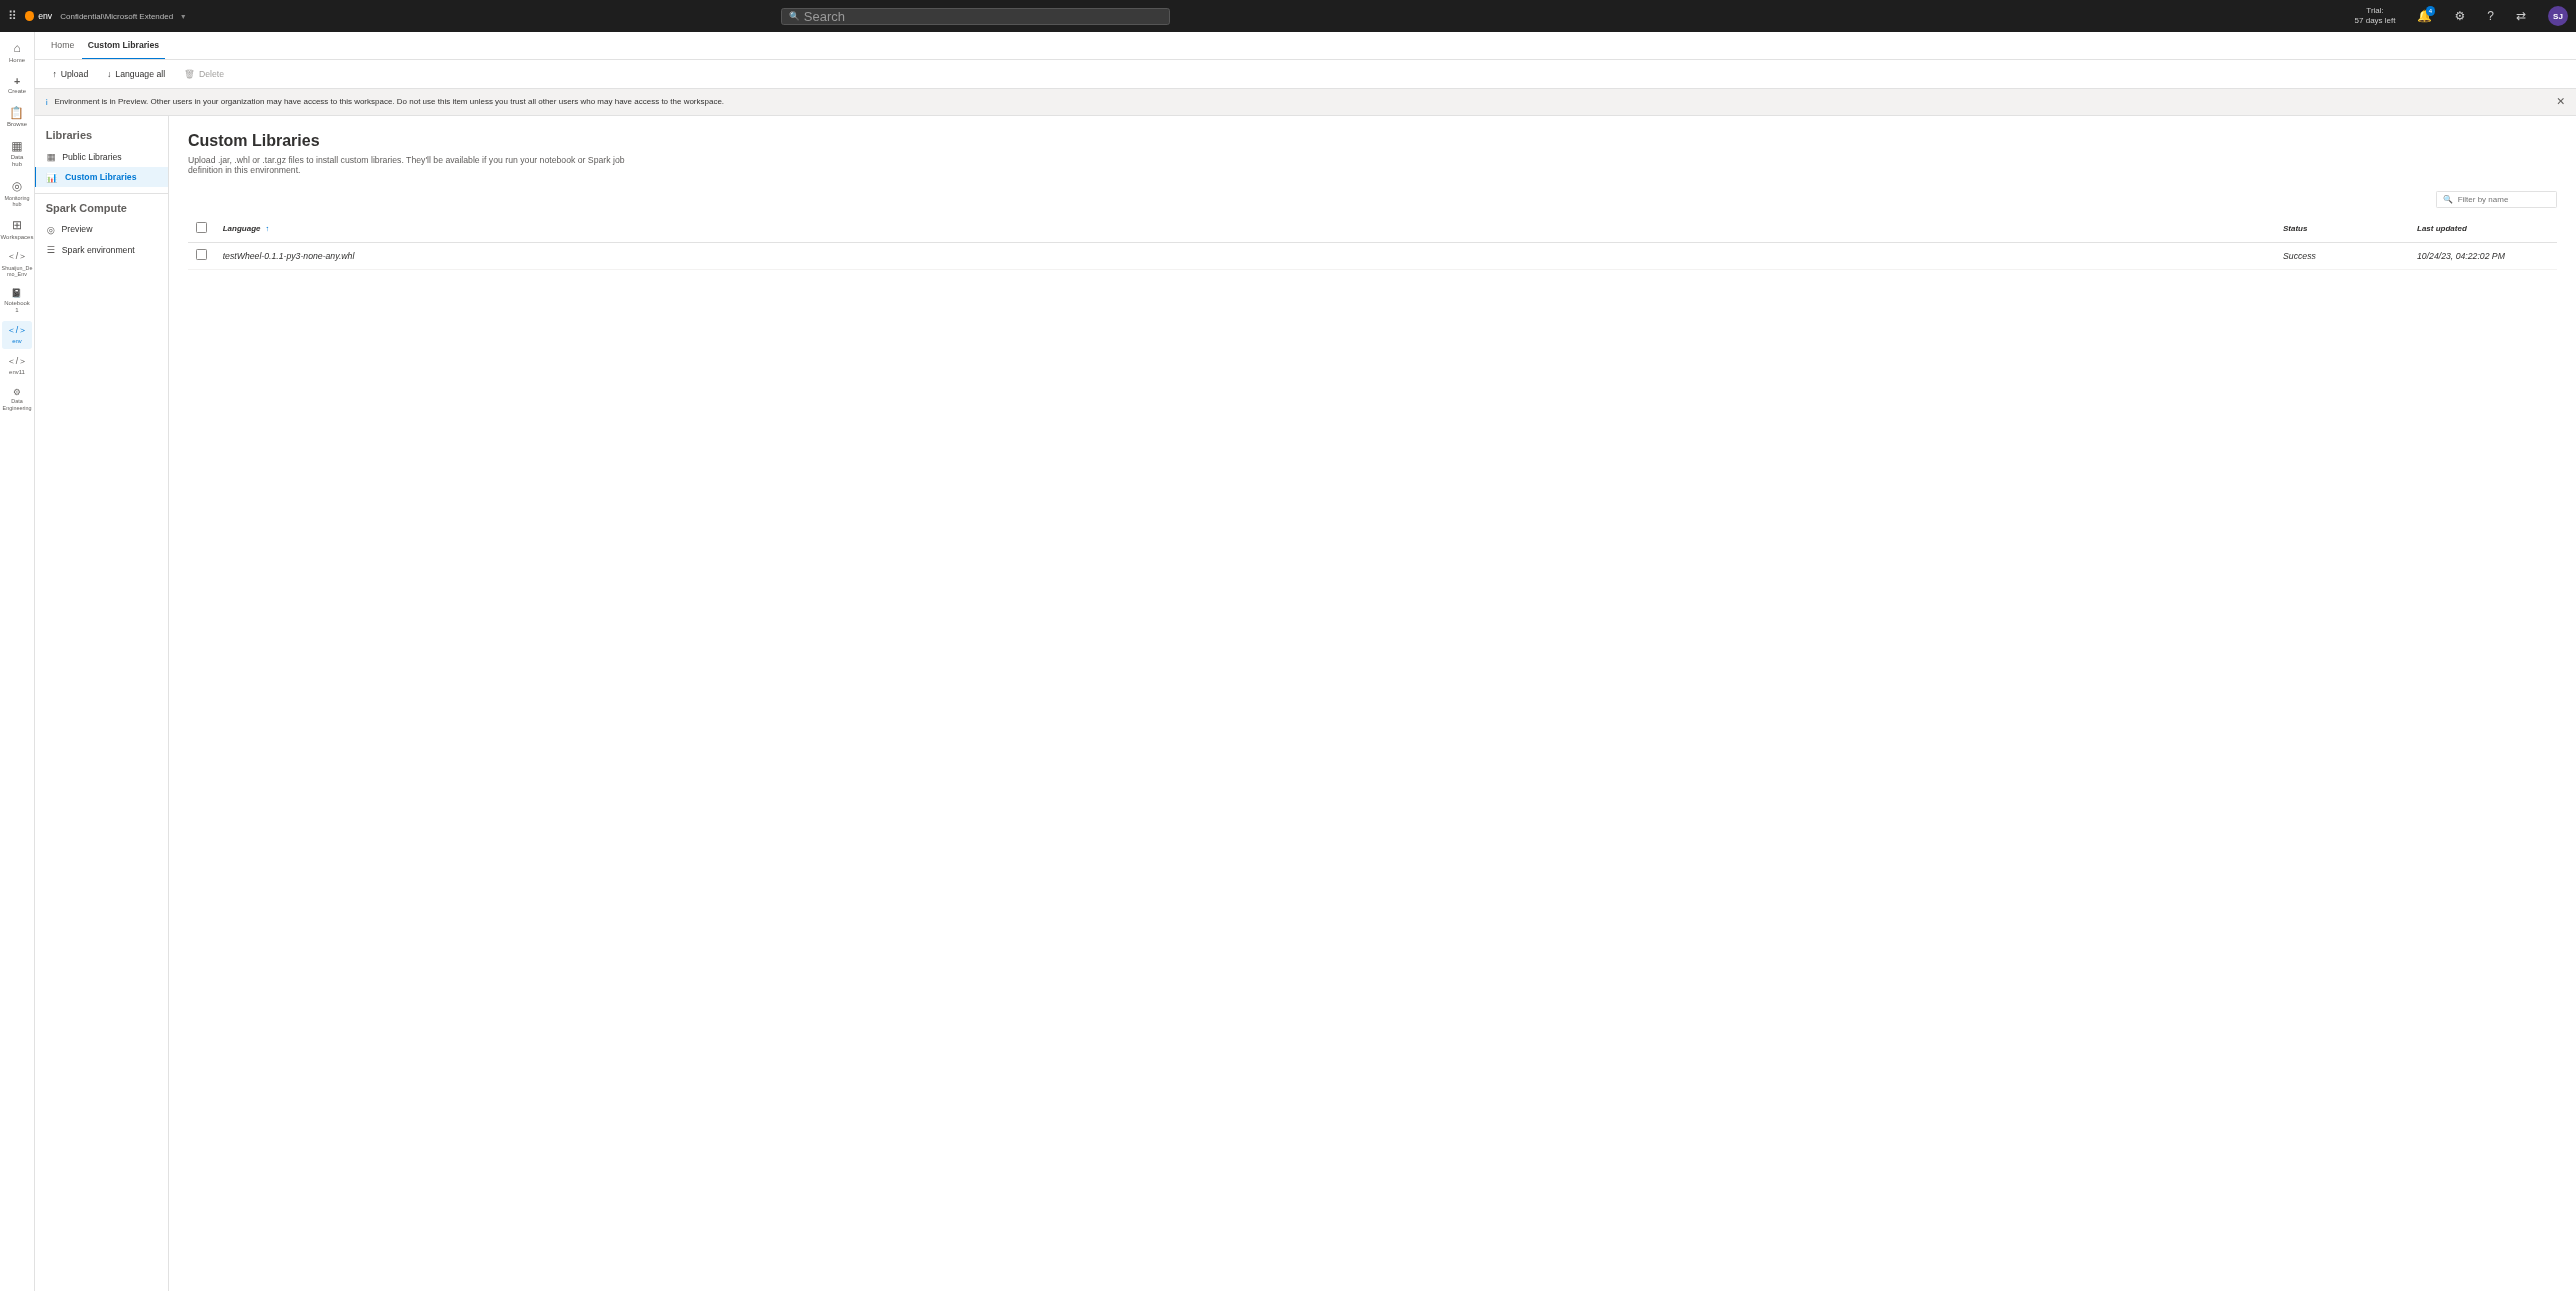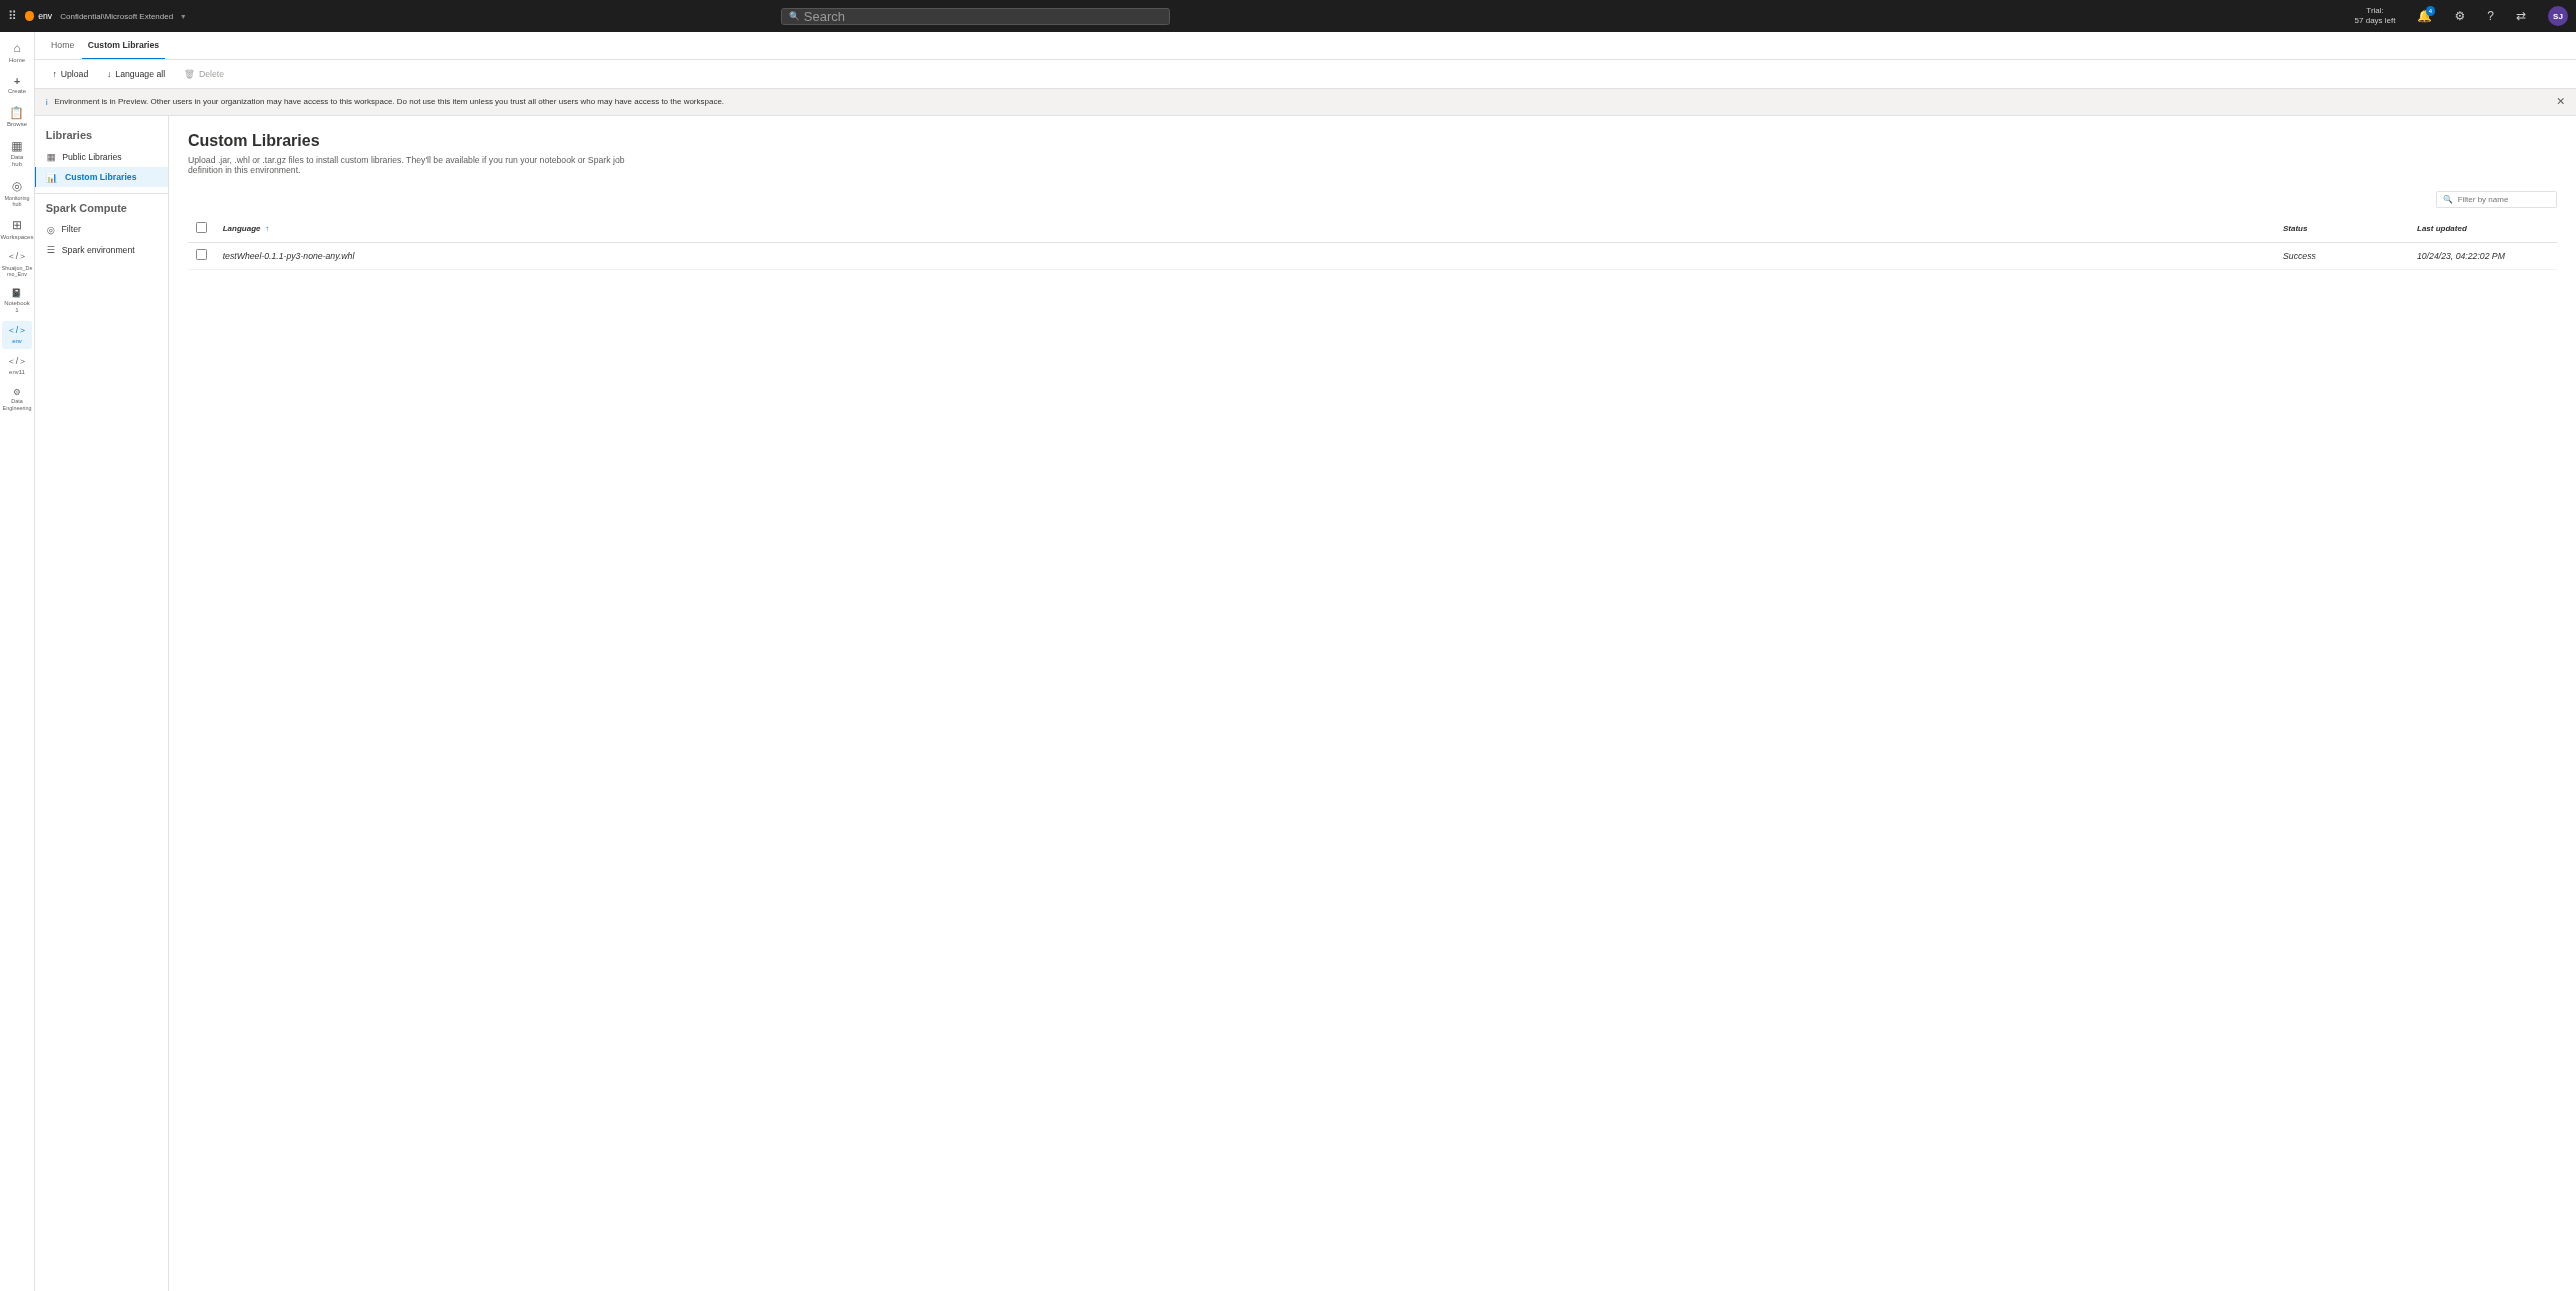--- a/index.html
+++ b/index.html
@@ -412,21 +412,21 @@
           <span>Public Libraries</span>
         </div>
         <div class="nav-item active">
           <span class="nav-icon" style="color:#0078d4;">📊</span>
           <span>Custom Libraries</span>
         </div>
         <div class="nav-divider"></div>
         <div class="nav-section-title">Spark Compute</div>
         <div class="nav-item">
           <span class="nav-icon">◎</span>
-          <span>Filter</span>
+          <span>Preview</span>
         </div>
         <div class="nav-item">
           <span class="nav-icon">☰</span>
           <span>Spark environment</span>
         </div>
       </div>
 
       <div class="main-content">
         <h1 class="page-title">Custom Libraries</h1>
         <p class="page-subtitle">Upload .jar, .whl or .tar.gz files to install custom libraries. They'll be available if you run your notebook or Spark job definition in this environment.</p>

